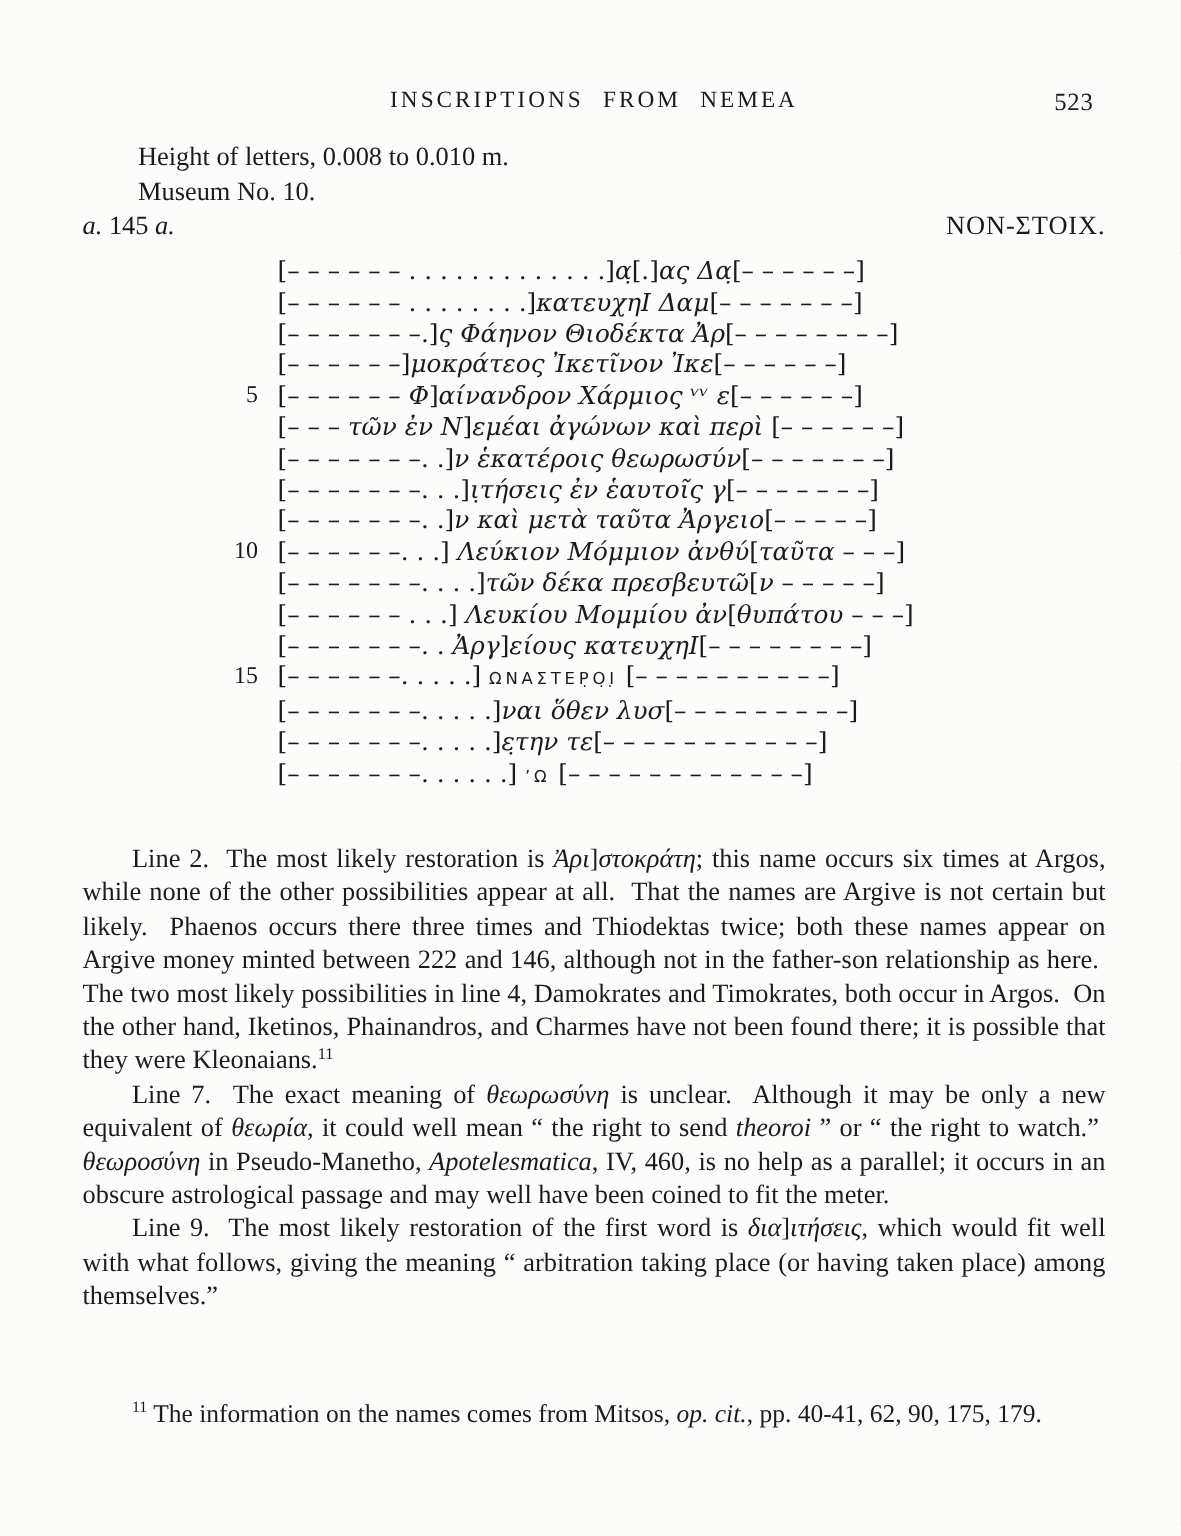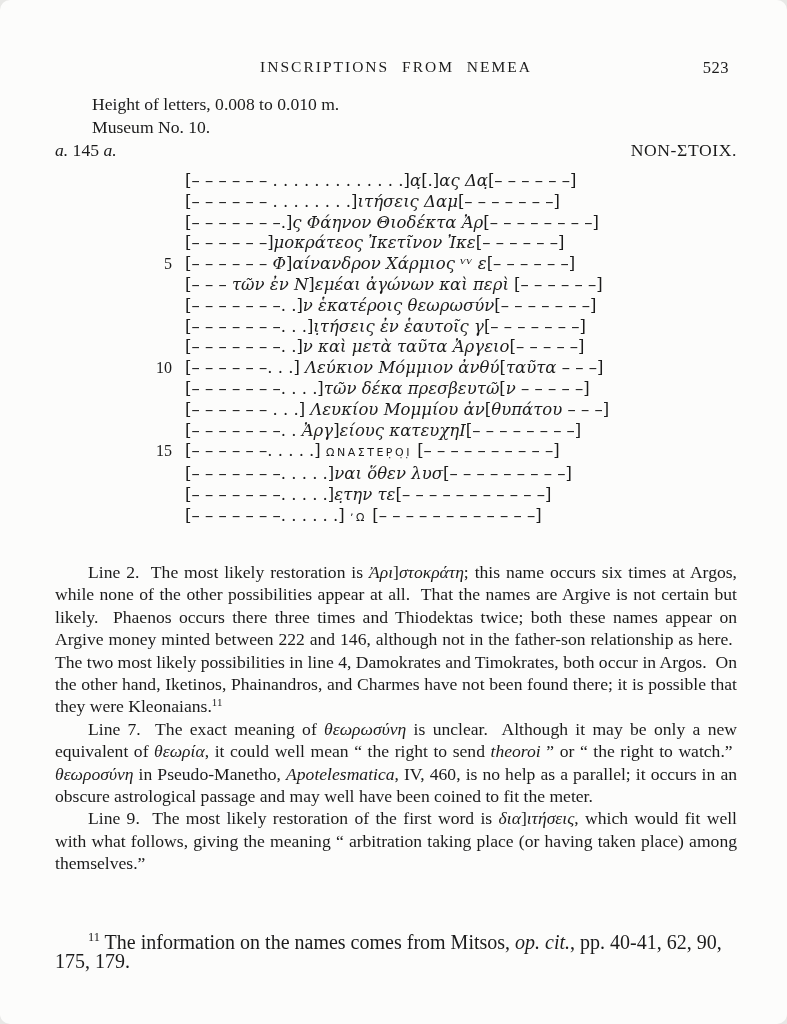--- a/index.html
+++ b/index.html
@@ -4,21 +4,20 @@
 <style>
   html,body{margin:0;padding:0;background:#e8e8e6;}
   .page{
     position:relative;
     width:787px;height:1024px;
     margin:0 auto;
     background:#fcfcfb;
     color:#1b1b1b;
     font-family:"Liberation Serif","DejaVu Serif",serif;
     overflow:hidden;
-    border-radius:10px;
   }
   
   .pg-header{position:absolute;top:58px;left:55px;width:682px;height:22px;}
   .pg-title{
     display:block;text-align:center;
     font-size:15.5px;letter-spacing:2px;word-spacing:7px;
   }
   .pg-num{position:absolute;right:8px;top:0;font-size:16.5px;letter-spacing:0.5px;}
 
   
@@ -51,21 +50,21 @@
   .body-text{
     position:absolute;top:561px;left:55px;width:682px;
     font-size:17.6px;line-height:22.4px;text-align:justify;
   }
   .para{margin:0;text-indent:33px;}
   .it{font-style:italic;}
 
   
   .footnote{
     position:absolute;top:933px;left:55px;width:682px;
-    font-size:20px;line-height:19px;
+    font-size:17px;line-height:19px;
   }
   .footnote p{margin:0;text-indent:33px;}
 </style>
 </head>
 <body>
 
 <div class="page">
 
   <div class="pg-header">
     <span class="pg-title">INSCRIPTIONS FROM NEMEA</span>
@@ -82,21 +81,21 @@
     <span class="stoich">NON-ΣΤΟΙΧ.</span>
   </div>
 
   <div class="inscription" id="inscription">
       <div class="ins-row">
         <span class="ins-num"></span>
         <span class="ins-text"><span>[– – – – – – . . . . . . . . . . . . .]</span><span class="gk">α̣</span><span>[.]</span><span class="gk">ας Δα̣</span><span>[– – – – – –]</span></span>
       </div>
       <div class="ins-row">
         <span class="ins-num"></span>
-        <span class="ins-text"><span>[– – – – – – . . . . . . . .]</span><span class="gk">ιτήσεις Δαμ</span><span>[– – – – – – –]</span></span>
+        <span class="ins-text"><span>[– – – – – – . . . . . . . .]</span><span class="gk">κατευχηΙ Δαμ</span><span>[– – – – – – –]</span></span>
       </div>
       <div class="ins-row">
         <span class="ins-num"></span>
         <span class="ins-text"><span>[– – – – – – –.]</span><span class="gk">ς Φάηνον Θιοδέκτα Ἀρ</span><span>[– – – – – – – –]</span></span>
       </div>
       <div class="ins-row">
         <span class="ins-num"></span>
         <span class="ins-text"><span>[– – – – – –]</span><span class="gk">μοκράτεος Ἰκετῖνον Ἰκε</span><span>[– – – – – –]</span></span>
       </div>
       <div class="ins-row">

